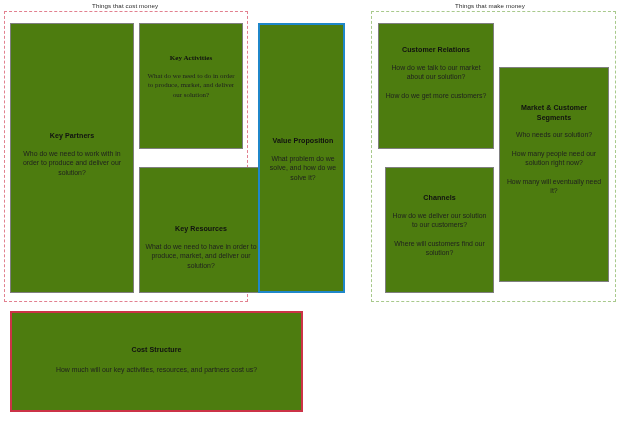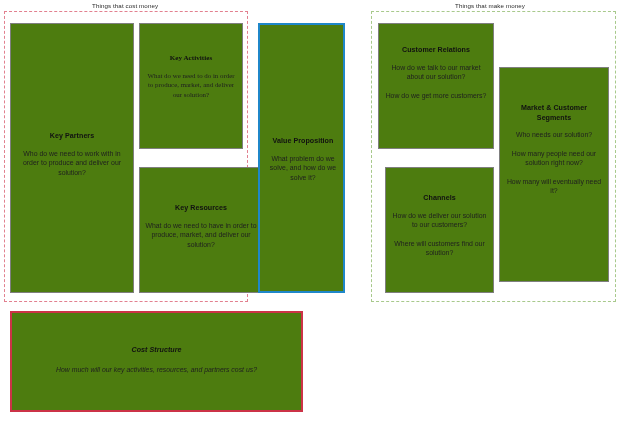--- a/index.html
+++ b/index.html
@@ -67,21 +67,20 @@
     display: flex;
     flex-direction: column;
     align-items: center;
     padding: 0 5px;
   }
   .block.accent-blue {
     border: 2px solid #1f87c9;
   }
   .block.accent-red {
     border: 2px solid #cc3347;
-    font-style: italic;
   }
   .block.accent-green {
     border: 2px solid #7fba5c;
   }
 
   .block-inner {
     width: 100%;
     display: flex;
     flex-direction: column;
     align-items: center;
@@ -114,21 +113,21 @@
     padding-top: 108px;
   }
   .blk-key-activities {
     left: 139px; top: 23px;  width: 104px; height: 126px;
     justify-content: flex-start;
     padding-top: 30px;
     font-family: Liberation Serif, serif;
   }
   .blk-key-resources {
     left: 139px; top: 167px; width: 124px; height: 126px;
-    justify-content: flex-start;
+    justify-content: center;
     padding-top: 36px;
   }
   .blk-value-prop {
     left: 258px; top: 23px;  width: 87px;  height: 270px;
     justify-content: flex-start;
     padding-top: 112px;
     padding-left: 8px;
   }
   .blk-customer-relations {
     left: 378px; top: 23px;  width: 116px; height: 126px;

